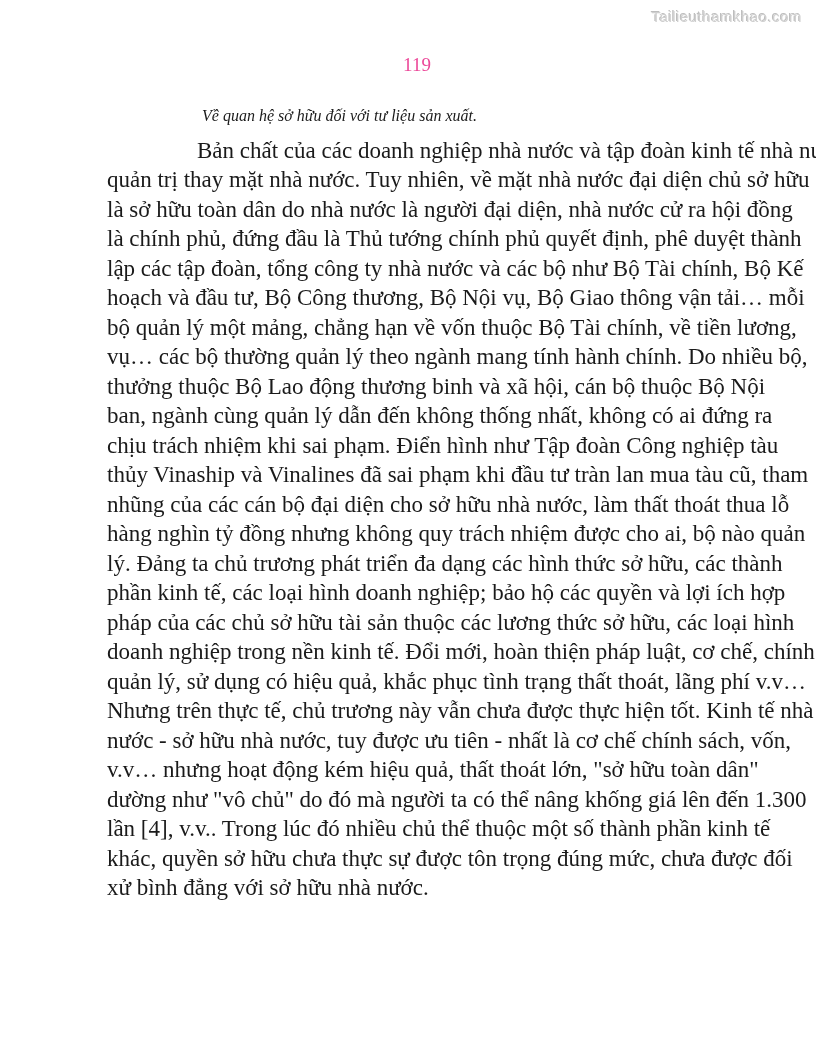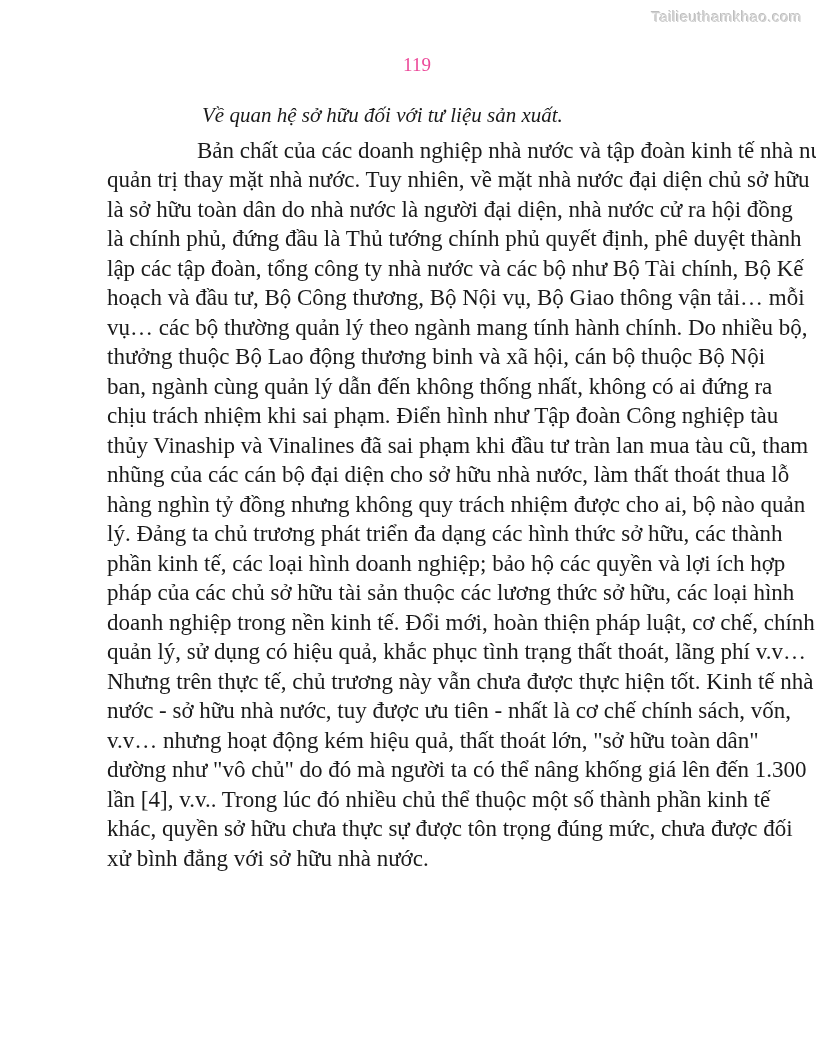--- a/index.html
+++ b/index.html
@@ -35,21 +35,21 @@
     color: #ec4899;
   }
   .content {
     position: absolute;
     top: 101px;
     left: 107px;
     width: 603px;
   }
   .heading {
     font-style: italic;
-    font-size: 21px;
+    font-size: 16px;
     line-height: 29.5px;
     text-indent: 95px;
     margin-bottom: 5px;
   }
   .paragraph { font-size: 23px; }
   .line {
     line-height: 29.5px;
     white-space: nowrap;
     text-align: justify;
     text-align-last: justify;
@@ -71,20 +71,21 @@
   <div class="content">
     <div class="heading">Về quan hệ sở hữu đối với tư liệu sản xuất.</div>
 
     <div class="paragraph">
         <div class="line">Bản chất của các doanh nghiệp nhà nước và tập đoàn kinh tế nhà nước</div>
         <div class="line">quản trị thay mặt nhà nước. Tuy nhiên, về mặt nhà nước đại diện chủ sở hữu</div>
         <div class="line">là sở hữu toàn dân do nhà nước là người đại diện, nhà nước cử ra hội đồng</div>
         <div class="line">là chính phủ, đứng đầu là Thủ tướng chính phủ quyết định, phê duyệt thành</div>
         <div class="line">lập các tập đoàn, tổng công ty nhà nước và các bộ như Bộ Tài chính, Bộ Kế</div>
         <div class="line">hoạch và đầu tư, Bộ Công thương, Bộ Nội vụ, Bộ Giao thông vận tải… mỗi</div>
+        <div class="line">bộ quản lý một mảng, chẳng hạn về vốn thuộc Bộ Tài chính, về tiền lương,</div>
         <div class="line">vụ… các bộ thường quản lý theo ngành mang tính hành chính. Do nhiều bộ,</div>
         <div class="line">thưởng thuộc Bộ Lao động thương binh và xã hội, cán bộ thuộc Bộ Nội</div>
         <div class="line">ban, ngành cùng quản lý dẫn đến không thống nhất, không có ai đứng ra</div>
         <div class="line">chịu trách nhiệm khi sai phạm. Điển hình như Tập đoàn Công nghiệp tàu</div>
         <div class="line">thủy Vinaship và Vinalines đã sai phạm khi đầu tư tràn lan mua tàu cũ, tham</div>
         <div class="line">nhũng của các cán bộ đại diện cho sở hữu nhà nước, làm thất thoát thua lỗ</div>
         <div class="line">hàng nghìn tỷ đồng nhưng không quy trách nhiệm được cho ai, bộ nào quản</div>
         <div class="line">lý. Đảng ta chủ trương phát triển đa dạng các hình thức sở hữu, các thành</div>
         <div class="line">phần kinh tế, các loại hình doanh nghiệp; bảo hộ các quyền và lợi ích hợp</div>
         <div class="line">pháp của các chủ sở hữu tài sản thuộc các lương thức sở hữu, các loại hình</div>

